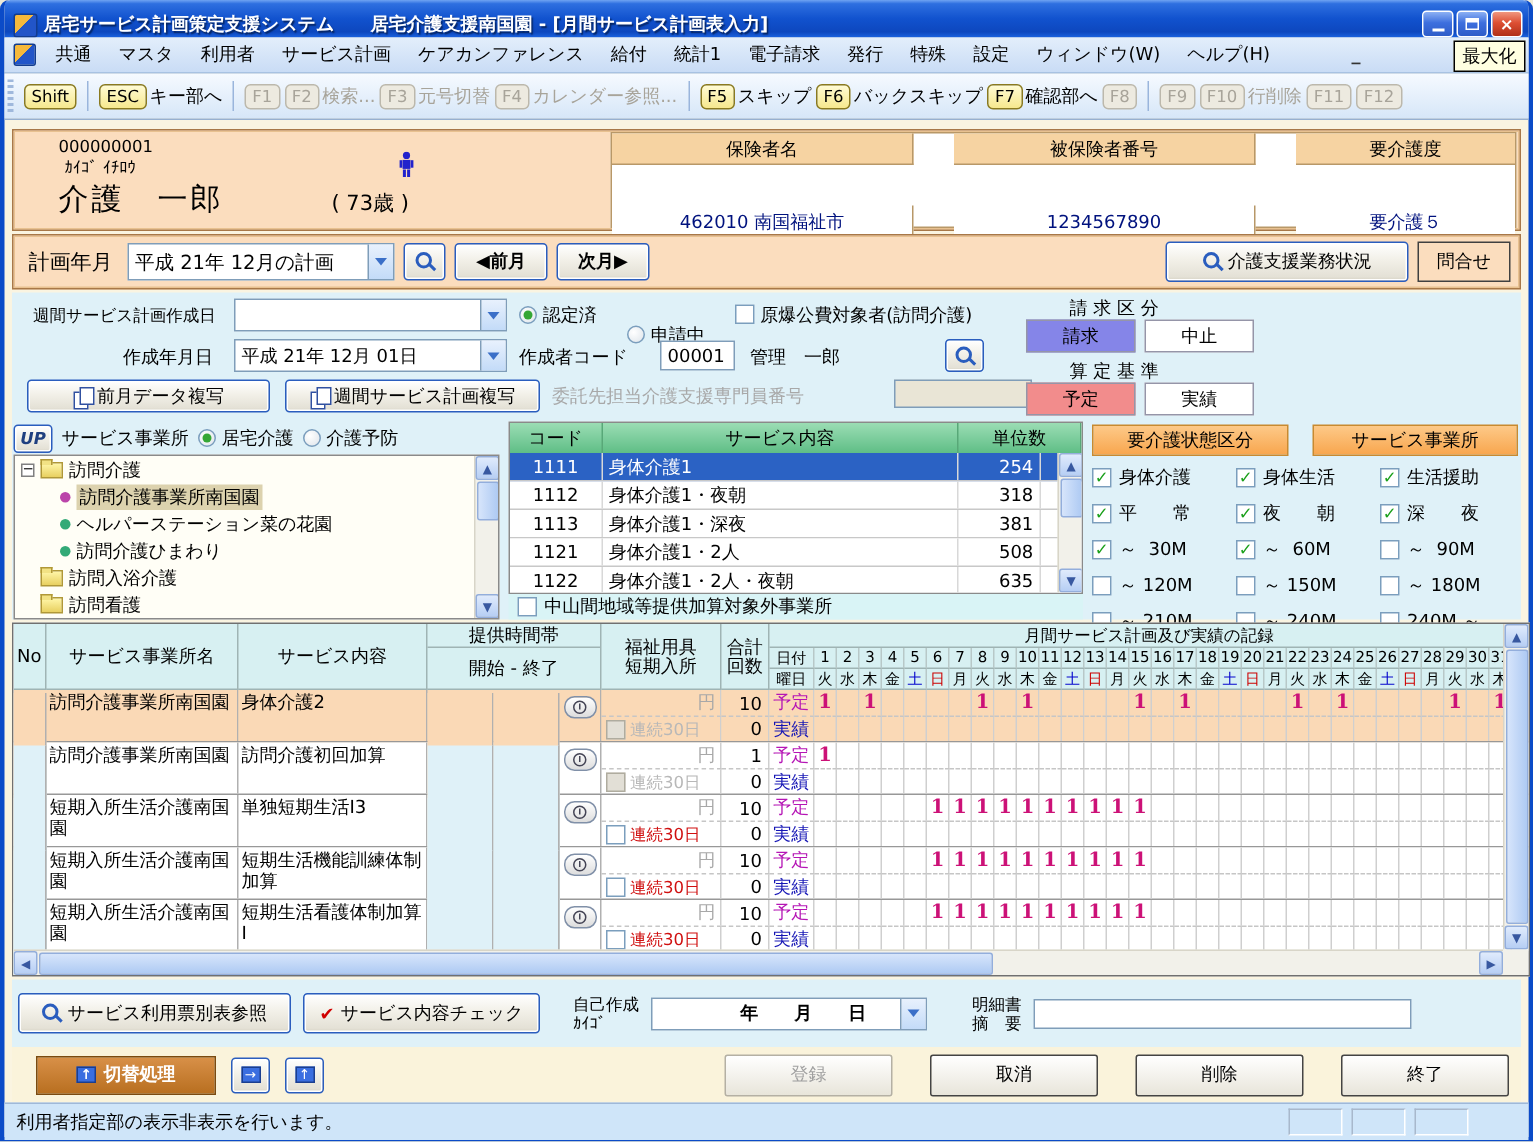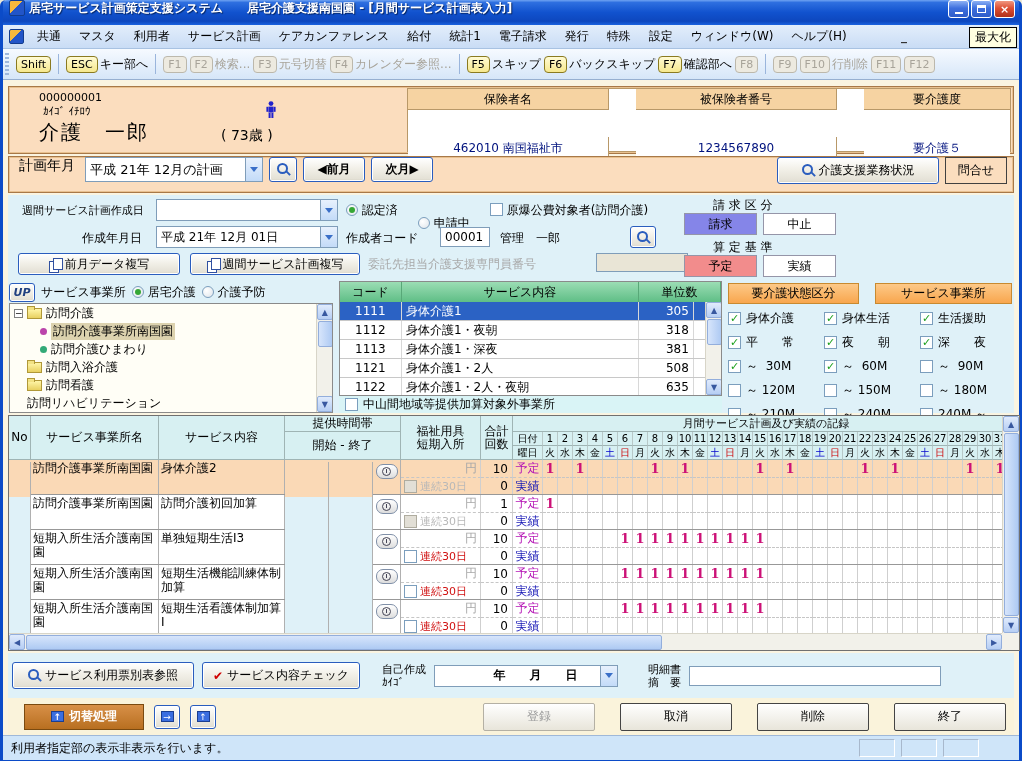--- a/index.html
+++ b/index.html
@@ -1,21 +1,21 @@
 <!DOCTYPE html>
 <html><head>
 <meta charset="utf-8">
 <style>
   * { box-sizing: border-box; margin:0; padding:0; }
   html,body { width:1022px; height:761px; overflow:hidden; }
   body { font-family:"DejaVu Sans","Liberation Sans",sans-serif; font-size:12px; background:#ECE9D8; }
   .win { position:absolute; inset:0; border:3px solid #0B4BC8; border-top:none; background:#FAF4E1; border-radius:6px 6px 0 0; }
 
   
-  .titlebar { height:25px; border-radius:4px 4px 0 0; display:flex; align-items:flex-start; padding:0 4px;
+  .titlebar { height:25px; border-radius:4px 4px 0 0; display:flex; align-items:flex-end; padding:0 4px;
     background:linear-gradient(180deg,#6FA3F2 0%,#2E6FE0 10%,#1152CE 50%,#0D47BE 85%,#1B63E0 100%); }
   .appicon { width:16px; height:16px; border-radius:2px; margin:0 4px 0 2px; flex:none;
     background:linear-gradient(135deg,#F6B93C 0 45%,#2255C8 45% 100%); border:1px solid #123C8E; }
   .title-text { color:#fff; font-weight:bold; font-size:12px; text-shadow:1px 1px 1px #05235E; white-space:nowrap; overflow:hidden; flex:1; }
   .winbtns { display:flex; gap:2px; }
   .wb { width:21px; height:18px; border:1px solid #fff; border-radius:3px; display:flex; align-items:center; justify-content:center;
     background:linear-gradient(180deg,#8CB0F4,#3D6FDE 45%,#2E5CC8); color:#fff; font-size:11px; font-weight:bold; }
   .wb.close { background:linear-gradient(180deg,#F0977F,#DD4F33 45%,#B03018); }
   .wb .minglyph { width:8px; height:2px; background:#fff; margin-top:8px; }
   .wb .maxglyph { width:9px; height:8px; border:1px solid #fff; border-top:3px solid #fff; }
@@ -48,21 +48,21 @@
   .p-age { position:absolute; left:212px; top:40px; font-size:14px; }
   .p-person { position:absolute; left:256px; top:14px; }
   .instable { position:absolute; right:2px; top:1px; width:604px; height:64px; display:grid;
     grid-template-columns:201px 201px 1fr; grid-template-rows:21px 23px 18px; border:1px solid #B89868; background:#fff;gap:27px; }
   .instable > div { border-right:1px solid #B89868; border-bottom:1px solid #B89868; display:flex; align-items:center; justify-content:center; }
   .ins-h { background:#F6D3A2; color:#000; }
   .ins-v { color:#00127E; background:#fff; }
   .ins-period { grid-column:1 / span 3; color:#00127E; background:#fff; border-right:none; }
 
   
-  .monthbar { position:relative; height:37px; margin-top:2px; background:#FBDDBE; border:1px solid #A87848; box-shadow:0 0 0 1px #E8C190 inset; display:flex; padding:0 6px; gap:6px; }
+  .monthbar { position:relative; height:37px; margin-top:2px; background:#FBDDBE; border:1px solid #A87848; box-shadow:0 0 0 1px #E8C190 inset; display:flex; align-items:center; padding:0 6px; gap:6px; }
   .mlabel { font-size:14px; margin:0 4px; }
   .combo { display:inline-flex; align-items:center; border:1px solid #7F9DB9; background:#fff; height:22px; }
   .combo .val { flex:1; padding:0 4px; white-space:pre; overflow:hidden; }
   .combo .cbtn { width:17px; height:100%; border-left:1px solid #7F9DB9; background:linear-gradient(#E8F1FD,#C3DBF8); display:flex; align-items:center; justify-content:center; }
   .chev { width:0; height:0; border:4px solid transparent; border-top:5px solid #3A6FC8; margin-top:4px; }
   .xpbtn { display:inline-flex; align-items:center; justify-content:center; gap:4px; border:1px solid #2A5DBE; border-radius:3px; color:#000;
     background:linear-gradient(180deg,#FFFFFF,#F2F0E8 45%,#E4E1D6 90%,#D6D2C4); box-shadow:inset 0 0 0 1px #FFF; white-space:nowrap; }
   .mag { position:relative; width:13px; height:13px; flex:none; }
   .mag::before { content:""; position:absolute; left:0; top:0; width:7px; height:7px; border:2px solid #2A5DBE; border-radius:50%; }
   .mag::after { content:""; position:absolute; left:8px; top:9px; width:6px; height:2px; background:#2A5DBE; transform:rotate(45deg); }
@@ -364,20 +364,24 @@
                   <span class="expbox">−</span>
                   <span class="fold"></span>
                   <span>訪問介護</span>
                 </div>
                 <div class="trow child">
                   <span class="dot" style="background: rgb(187, 68, 170);"></span>
                   <span class="sel">訪問介護事業所南国園</span>
                 </div>
                 <div class="trow child">
                   <span class="dot" style="background: rgb(51, 170, 119);"></span>
+                  <span>ヘルパーステーション菜の花園</span>
+                </div>
+                <div class="trow child">
+                  <span class="dot" style="background: rgb(51, 170, 119);"></span>
                   <span>訪問介護ひまわり</span>
                 </div>
                 <div class="trow">
                   <span style="width: 9px;"></span>
                   <span class="fold"></span>
                   <span>訪問入浴介護</span>
                 </div>
                 <div class="trow">
                   <span style="width: 9px;"></span>
                   <span class="fold"></span>
@@ -401,21 +405,21 @@
           <div class="codebox">
             <div class="chead">
               <div class="cc1">コード</div>
               <div class="cc2" style="justify-content:center;">サービス内容</div>
               <div style="flex:1;">単位数</div>
             </div>
             <div id="code-rows">
                 <div class="crow sel">
                   <div class="cc1">1111</div>
                   <div class="cc2">身体介護1</div>
-                  <div class="cc3">305</div>
+                  <div class="cc3">254</div>
                 </div>
                 <div class="crow">
                   <div class="cc1">1112</div>
                   <div class="cc2">身体介護1・夜朝</div>
                   <div class="cc3">318</div>
                 </div>
                 <div class="crow">
                   <div class="cc1">1113</div>
                   <div class="cc2">身体介護1・深夜</div>
                   <div class="cc3">381</div>

